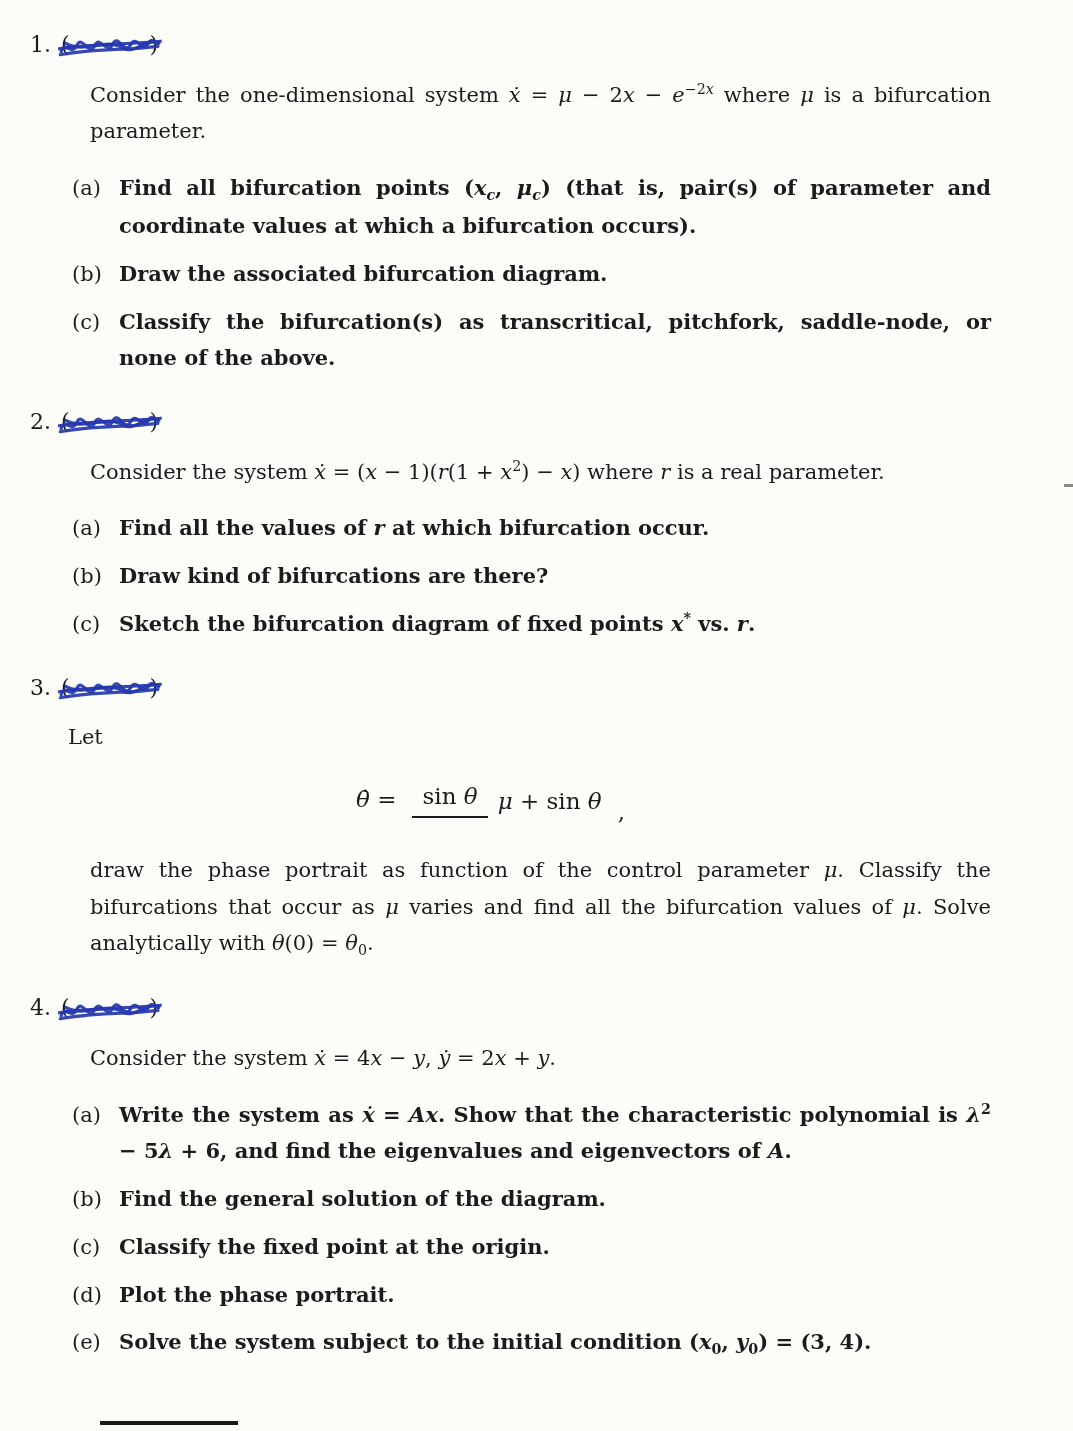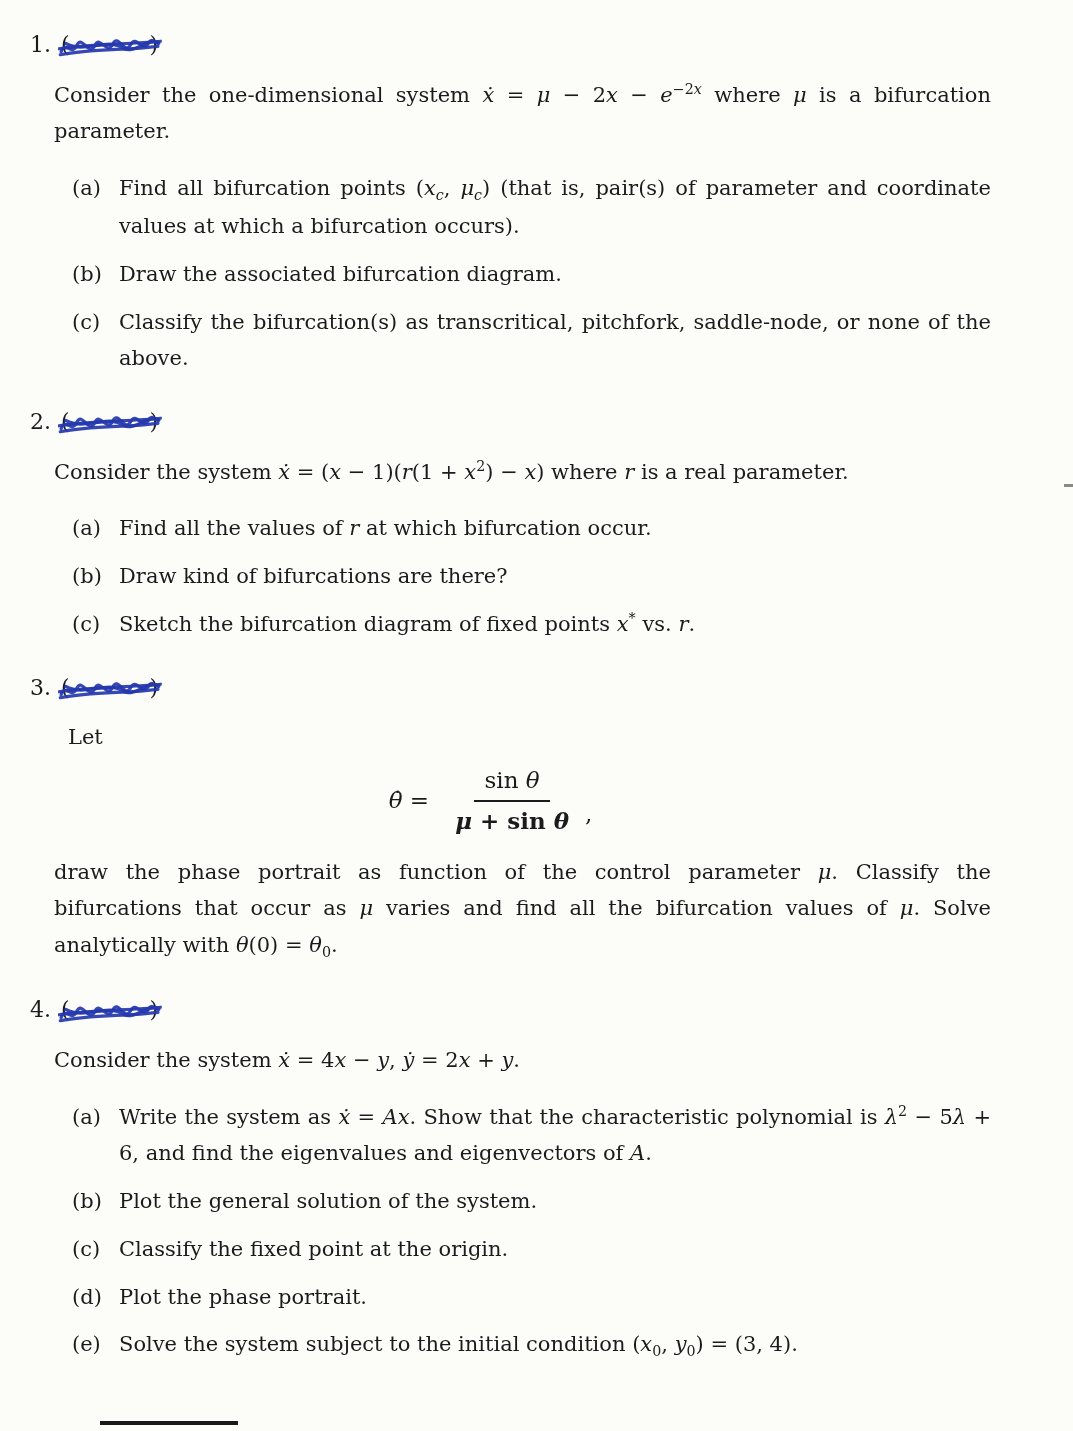--- a/index.html
+++ b/index.html
@@ -39,46 +39,46 @@
   }
   .scribble svg { width: 100%; height: 100%; }
   .scribble path {
     fill: none;
     stroke: var(--pen, #2538ae);
     stroke-width: 3.2;
     stroke-linecap: round;
     opacity: 0.92;
   }
   .problem-intro {
-    margin-left: 24px;
+    margin-left: 60px;
     margin-bottom: 20px;
     text-align: justify;
   }
   .lead { margin-left: 38px; }
   .parts { margin-left: 42px; list-style: none; }
   .part { display: flex; margin-bottom: 11px; }
   .part-label { flex: 0 0 47px; }
-  .part-text { flex: 1; text-align: justify; }
+  .part-text { flex: 1; text-align: justify; font-weight: bold; }
   .equation-row {
     display: flex;
     justify-content: center;
     align-items: center;
     margin: 10px 40px 18px 0;
     font-size: 23px;
     line-height: 1.3;
   }
   .eq-lhs { margin-right: 10px; }
   .frac {
     display: inline-flex;
-    flex-direction: column;
+    flex-direction: row;
     align-items: center;
-    margin: 0 6px;
+    margin: 16px 6px;
   }
   .frac-num { padding: 0 10px 4px; border-bottom: 2px solid currentColor; }
-  .frac-den { padding: 4px 10px 0; font-weight: bold; }
+  .frac-den { padding: 4px 10px 0; }
   .eq-trailing { align-self: flex-end; margin-bottom: 6px; }
   sup { font-size: 68%; }
   sub { font-size: 68%; }
   .artifact-bottom {
     position: absolute;
     left: 100px;
     bottom: 6px;
     width: 138px;
     height: 4px;
     background: #191919;
@@ -208,21 +208,21 @@
       </span>
     </div>
     <p class="problem-intro">Consider the system <i>ẋ</i> = 4<i>x</i> − <i>y</i>, <i>ẏ</i> = 2<i>x</i> + <i>y</i>.</p>
     <ul class="parts">
       <li class="part">
         <span class="part-label">(a)</span>
         <span class="part-text">Write the system as <i>ẋ</i> = <i>A</i><i>x</i>. Show that the characteristic polynomial is <i>λ</i><sup>2</sup> − 5<i>λ</i> + 6, and find the eigenvalues and eigenvectors of <i>A</i>.</span>
       </li>
       <li class="part">
         <span class="part-label">(b)</span>
-        <span class="part-text">Plot the general solution of the system.</span>
+        <span class="part-text">Find the general solution of the diagram.</span>
       </li>
       <li class="part">
         <span class="part-label">(c)</span>
         <span class="part-text">Classify the fixed point at the origin.</span>
       </li>
       <li class="part">
         <span class="part-label">(d)</span>
         <span class="part-text">Plot the phase portrait.</span>
       </li>
       <li class="part">

